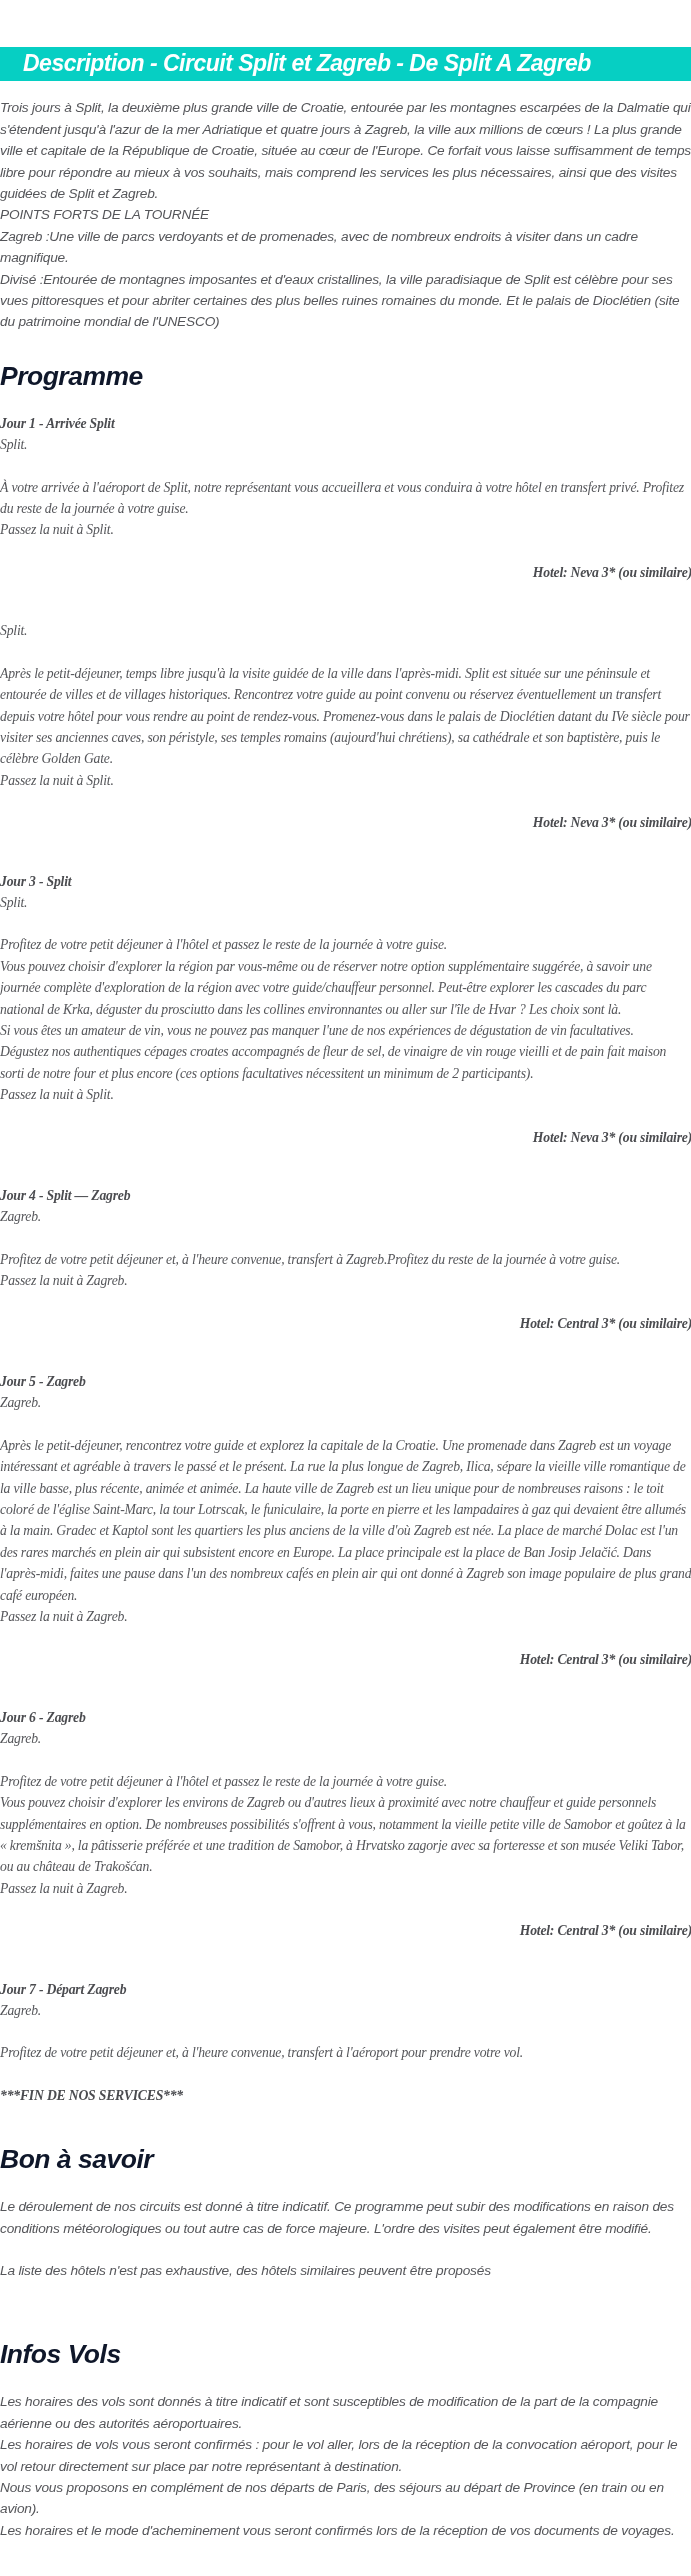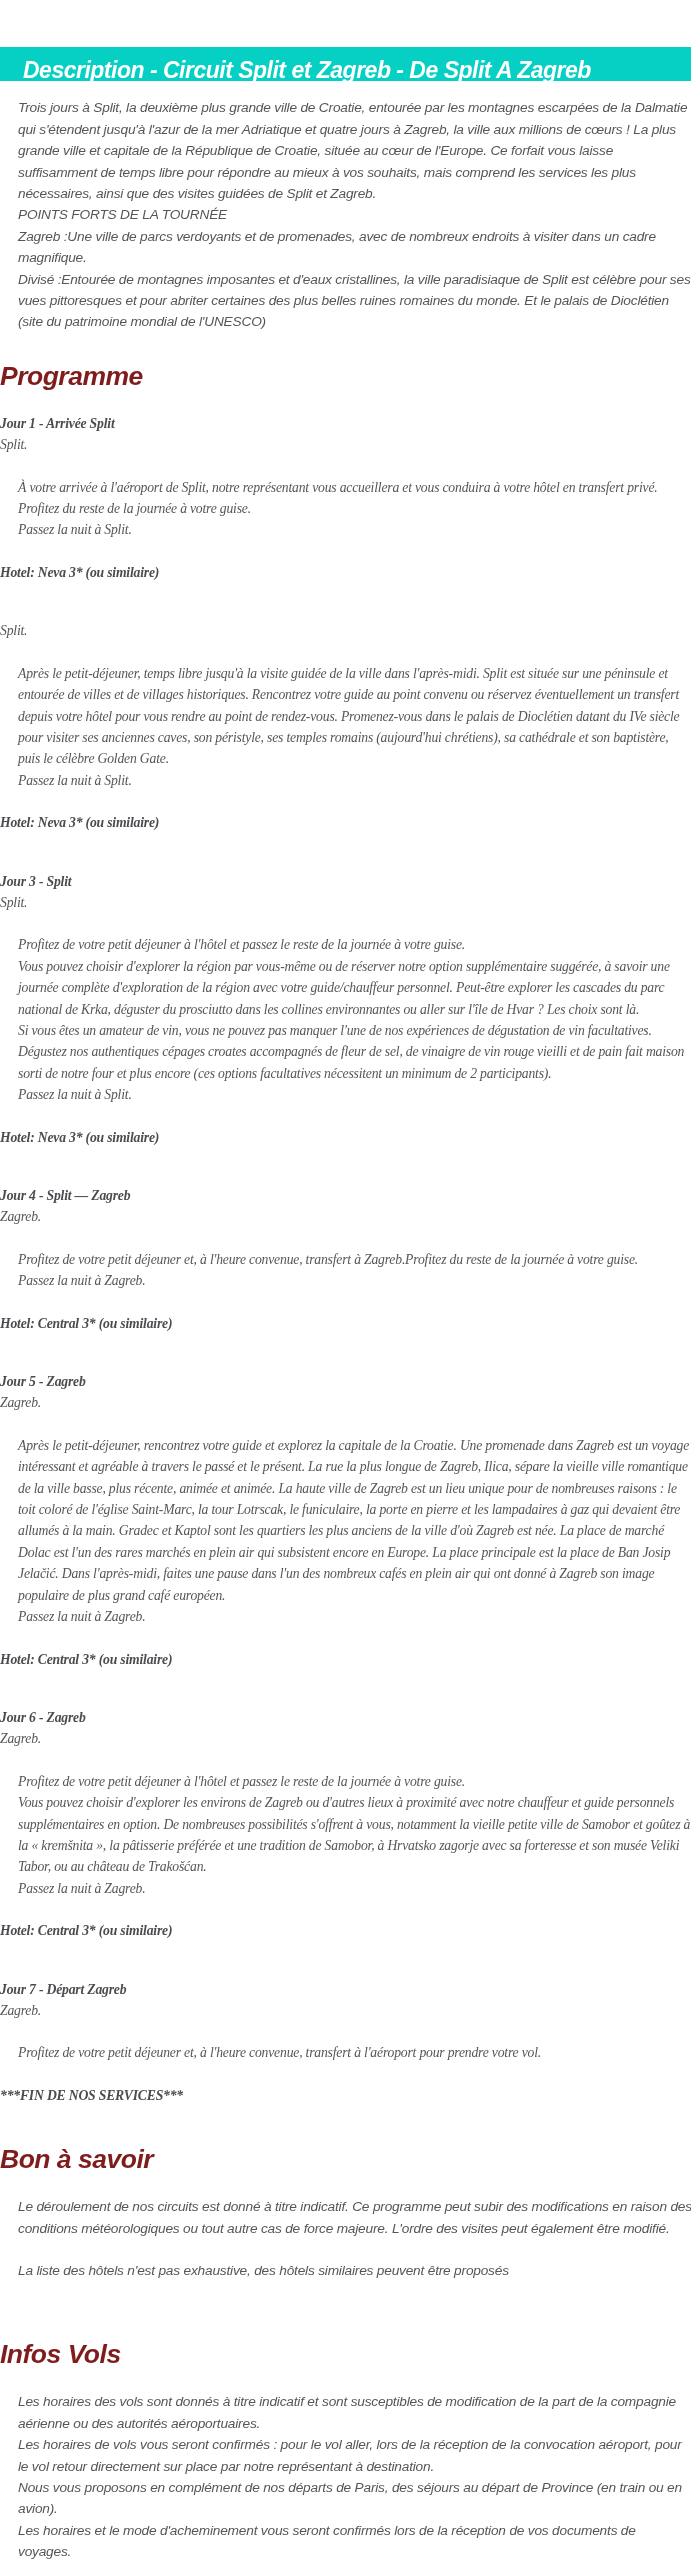--- a/index.html
+++ b/index.html
@@ -15,48 +15,48 @@
     letter-spacing: -0.2px;
     color: #55565a;
     box-sizing: border-box;
     overflow: hidden;
   }
   .banner {
     margin-top: 47px;
     height: 34px;
     background: #06cfc3;
     display: flex;
-    align-items: flex-end;
+    align-items: center;
     padding-left: 23px;
     box-sizing: border-box;
   }
   .banner-title {
     color: #ffffff;
     font-weight: bold;
     font-size: 23px;
     letter-spacing: -0.5px;
     white-space: nowrap;
   }
   .intro { margin-top: 16.4px; }
   .pink-heading {
-    color: #7f1d1d;
+    color: #0f172a;
     font-weight: bold;
     font-size: 26.5px;
     line-height: 33px;
     letter-spacing: -0.5px;
     margin: 27px 0 20px 0;
   }
   .day { margin-bottom: 37px; font-family: Liberation Serif, serif; }
   .day-title, .hotel, .end-note {
     font-weight: bold;
     color: #4b4c50;
   }
   .day-body { margin-top: 21px; }
-  .day-body p, .para-block p, .intro p { margin: 0; padding-left: 18px; }
-  .hotel { margin-top: 21px; }
+  .day-body p, .para-block p, .intro p { margin: 0; }
+  .hotel { margin-top: 21px; text-align: right; }
   .end-note { margin-top: 21px; }
   .bonasavoir-heading { margin-top: 32px; }
   .spaced-para { margin-top: 21px !important; }
   .infosvols-heading { margin-top: 57px; }
 </style>
 </head>
 <body>
 
 <div class="page">
 

